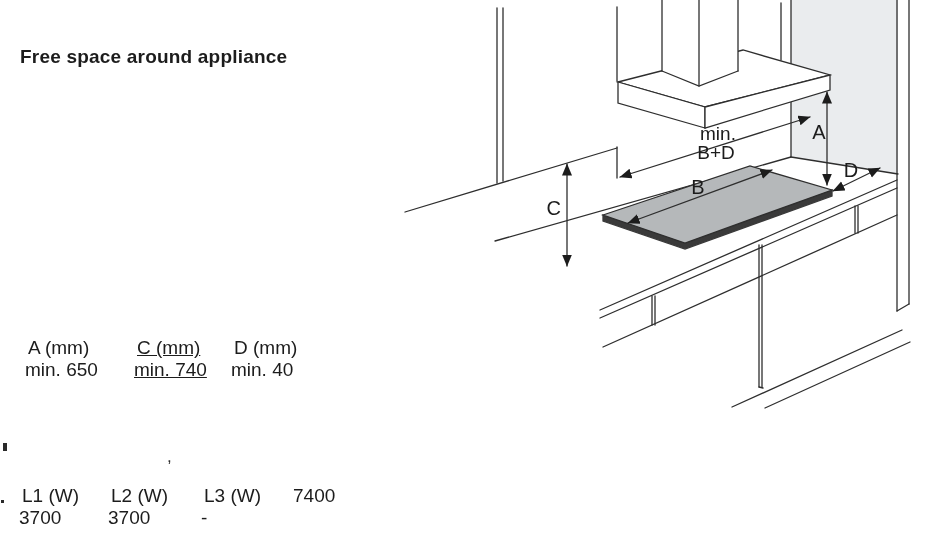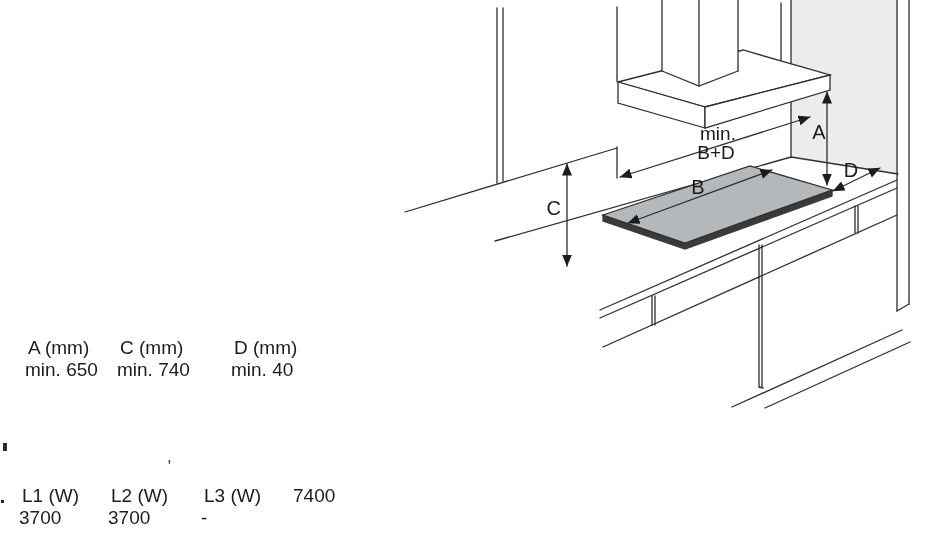--- a/index.html
+++ b/index.html
@@ -27,27 +27,28 @@
   svg text{
     font-family:"Liberation Sans", sans-serif;
     fill:#1c1c1c;
   }
 </style>
 </head>
 <body>
 
 <div class="page">
 
+  <div class="h-bold" style="left:20px;top:46px;">Free space around appliance</div>
 
   <div>
     <div class="col" style="left:14px;top:337px;">
       <span class="hdr">A (mm)</span>
       <span class="val">min. 650</span>
     </div>
-    <div class="col" style="left:106px;top:337px;">
+    <div class="col" style="left:123px;top:337px;text-decoration:underline;">
       <span class="hdr">C (mm)</span>
       <span class="val">min. 740</span>
     </div>
     <div class="col" style="left:220px;top:337px;">
       <span class="hdr">D (mm)</span>
       <span class="val">min. 40</span>
     </div>
   </div>
 
   <div class="frag" style="left:3px;top:443px;width:4px;height:8px;"></div>

